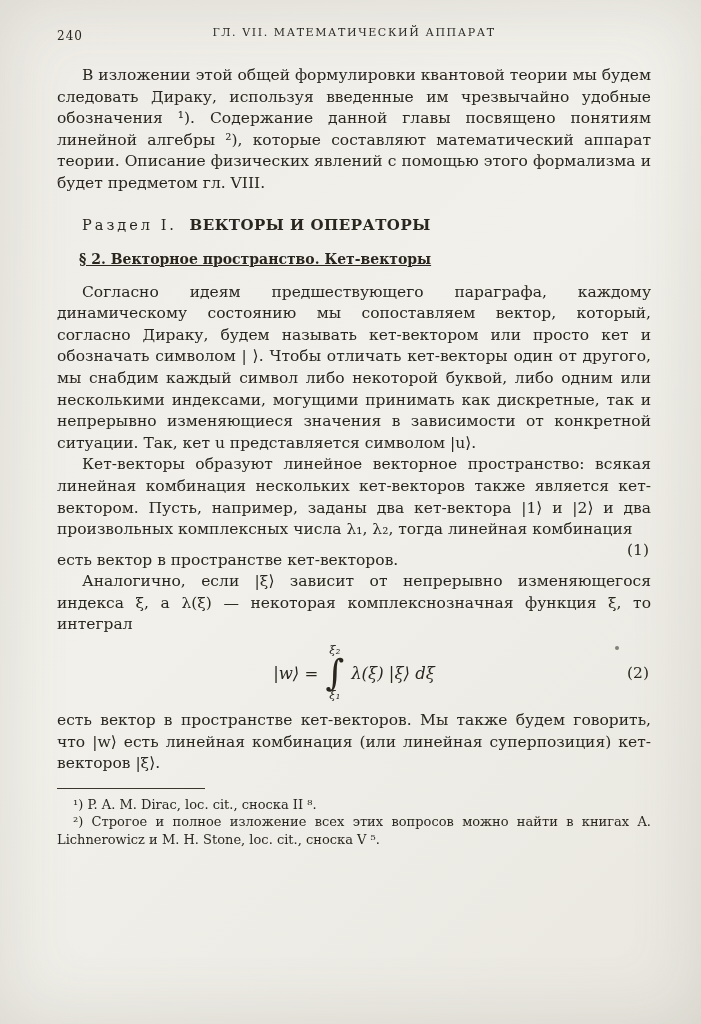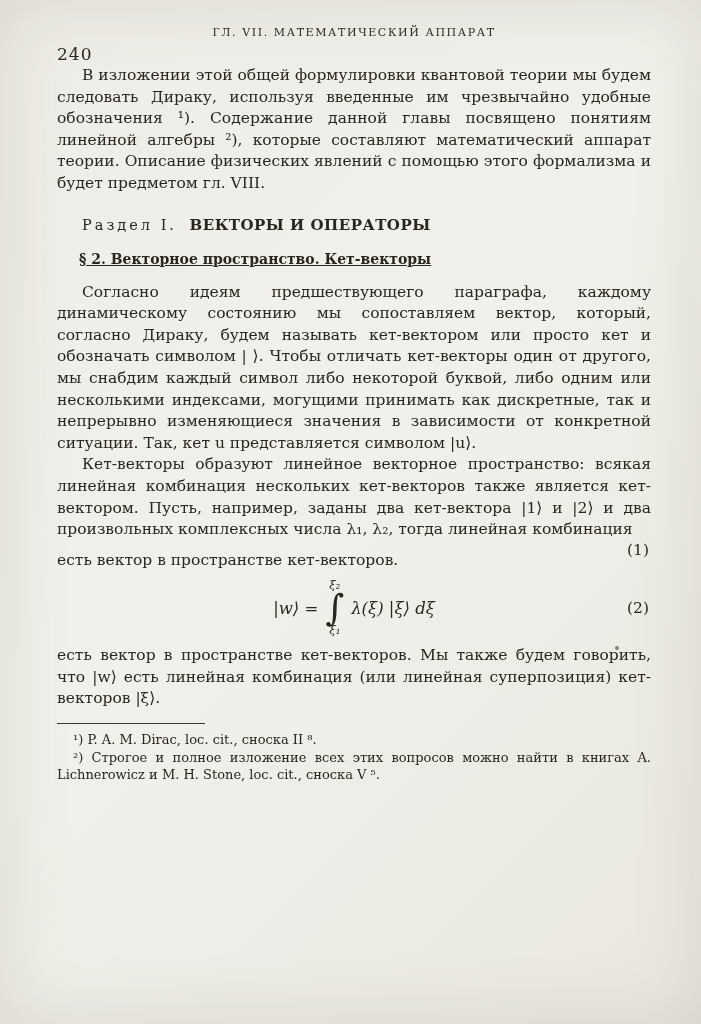--- a/index.html
+++ b/index.html
@@ -11,21 +11,21 @@
   .page {
     position:relative; box-sizing:border-box;
     width:701px; height:1024px;
     background:linear-gradient(135deg,#eeece6 0%,#f1f0ea 45%,#e9e7e0 100%);
     box-shadow:inset 0 0 70px rgba(115,105,85,0.16);
     padding:26px 50px 0 57px;
     color:#29261f;
     overflow:hidden;
   }
   .header { position:relative; height:18px; margin-bottom:21px; }
-  .page-number { position:absolute; left:0; top:18px; font-size:17px; letter-spacing:1px;text-align:right; }
+  .page-number { position:absolute; left:0; top:3px; font-size:12px; letter-spacing:1px;text-align:right; }
   .running-header { text-align:center; font-size:11px; letter-spacing:1.6px; color:#2c2a24; }
   p.para { margin:0; font-size:15.5px; line-height:21.6px; text-align:justify; }
   .indent { text-indent:25px; }
   .it { }
   .section-heading { margin:21px 0 0 25px; font-size:14.5px; white-space:nowrap; }
   .section-label { letter-spacing:3px; margin-right:8px; }
   .section-title { font-weight:700; letter-spacing:0.5px; font-size:15px; }
   .subsection-heading { margin:17px 0 15px 22px; font-size:14px; font-weight:700;text-decoration:underline; }
   .equation { position:relative; margin:9px 0; text-align:center; font-size:16.5px; font-style:italic; }
   .eq-number { position:absolute; right:2px; top:50%; transform:translateY(-50%); font-style:normal; font-size:15.5px; }
@@ -58,20 +58,21 @@
   <div class="subsection-heading">§ 2. Векторное пространство. Кет-векторы</div>
 
   <p class="para indent"><span>Согласно идеям предшествующего параграфа, каждому динамическому состоянию мы сопоставляем вектор, который, согласно Дираку, будем называть </span><span class="it">кет-вектором</span><span> или просто </span><span class="it">кет</span><span> и обозначать символом | ⟩. Чтобы отличать кет-векторы один от другого, мы снабдим каждый символ либо некоторой буквой, либо одним или несколькими индексами, могущими принимать как дискретные, так и непрерывно изменяющиеся значения в зависимости от конкретной ситуации. Так, кет </span><span class="it">u</span><span> представляется символом |</span><span class="it">u</span><span>⟩.</span></p>
   <p class="para indent">Кет-векторы образуют линейное векторное пространство: всякая линейная комбинация нескольких кет-векторов также является кет-вектором. Пусть, например, заданы два кет-вектора |1⟩ и |2⟩ и два произвольных комплексных числа λ₁, λ₂, тогда линейная комбинация</p>
 
   <div class="equation">
     <span class="eq-number">(1)</span>
   </div>
 
   <p class="para">есть вектор в пространстве кет-векторов.</p>
+  <p class="para indent">Аналогично, если |ξ⟩ зависит от непрерывно изменяющегося индекса ξ, а λ(ξ) — некоторая комплекснозначная функция ξ, то интеграл</p>
 
   <div class="equation">
     <span class="eq2-row">
       <span>|w⟩ =</span>
       <span class="int-block">
         <span class="int-limit">ξ₂</span>
         <span class="int-sign">∫</span>
         <span class="int-limit">ξ₁</span>
       </span>
       <span>λ(ξ) |ξ⟩ dξ</span>

